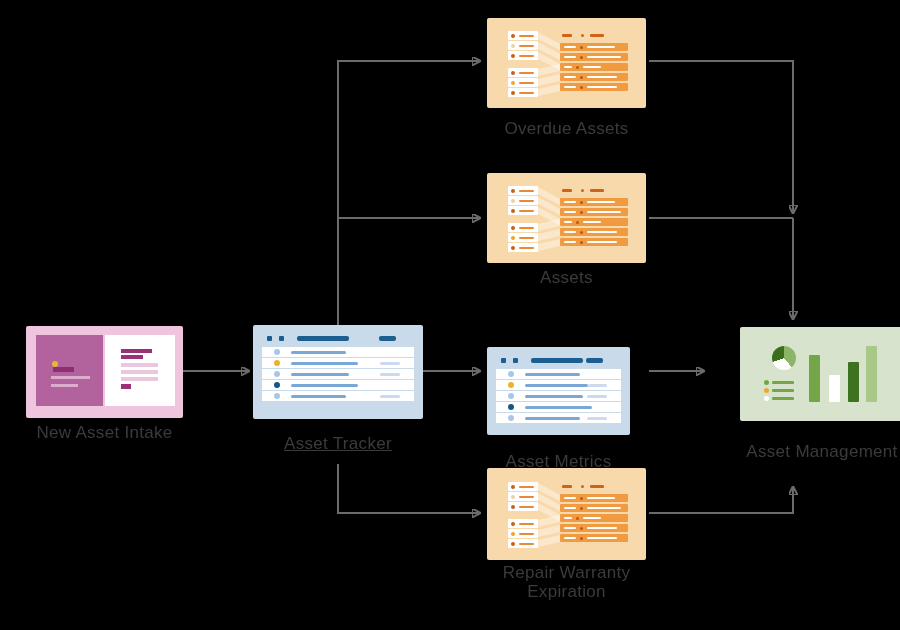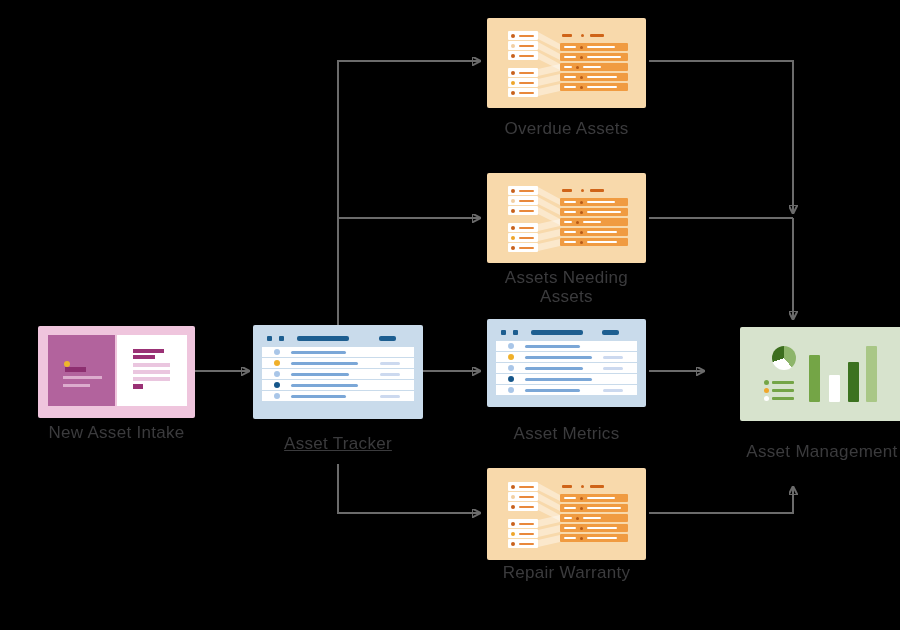--- a/index.html
+++ b/index.html
@@ -95,21 +95,21 @@
     <path d="M338,218 H479" marker-end="url(#arr)"></path>
     <path d="M423,371 H479" marker-end="url(#arr)"></path>
     <path d="M338,464 V513 H479" marker-end="url(#arr)"></path>
     <path d="M649,61 H793 V212" marker-end="url(#arr)"></path>
     <path d="M649,218 H793"></path>
     <path d="M793,218 V318" marker-end="url(#arr)"></path>
     <path d="M649,371 H703" marker-end="url(#arr)"></path>
     <path d="M649,513 H793 V488" marker-end="url(#arr)"></path>
   </svg>
 
-  <div class="node" style="left:38px;top:326px;width:157px;height:92px;">
+  <div class="node" style="left:26px;top:326px;width:157px;height:92px;">
     <div class="card pink-card">
       <div class="pf-left">
         <div class="pf-dot"></div>
         <div class="pf-bar1"></div>
         <div class="pf-bar2"></div>
         <div class="pf-bar3"></div>
       </div>
       <div class="pf-right">
         <div class="pf-rbar pf-d1"></div>
         <div class="pf-rbar pf-d2"></div>
@@ -292,26 +292,25 @@
           <span class="rdot"></span>
           <span class="wbar2" style="width:30px;"></span>
         </div>
       <div class="oc-row" style="top:65px;">
           <span class="wbar1"></span>
           <span class="rdot"></span>
           <span class="wbar2" style="width:30px;"></span>
         </div>
     </div>
     <div class="node-label" style="top:95px;">
-      <span>Assets Needing</span>
       <span>Assets</span>
     </div>
   </div>
 
-  <div class="node" style="left:487px;top:319px;width:159px;height:88px;">
+  <div class="node" style="left:487px;top:347px;width:143px;height:88px;">
     <div class="card blue-card">
       <div class="bt-header">
         <span class="bt-sq"></span>
           <span class="bt-sq"></span>
         <span class="bt-hbar long"></span>
         <span class="bt-hbar right"></span>
       </div>
       <div class="bt-rows">
         <div class="bt-row">
             <span class="dot c-lblue"></span>
@@ -403,20 +402,21 @@
           <span class="wbar2" style="width:30px;"></span>
         </div>
       <div class="oc-row" style="top:66px;">
           <span class="wbar1"></span>
           <span class="rdot"></span>
           <span class="wbar2" style="width:30px;"></span>
         </div>
     </div>
     <div class="node-label" style="top:95px;">
       <span>Repair Warranty</span>
+      <span>Expiration</span>
     </div>
   </div>
 
   <div class="node" style="left:740px;top:327px;width:164px;height:94px;">
     <div class="card green-card">
       <div class="gd-pie"></div>
       <div class="gd-legend-row" style="top:53px;">
           <span class="ldot g-green"></span>
           <span class="lbar"></span>
         </div>

